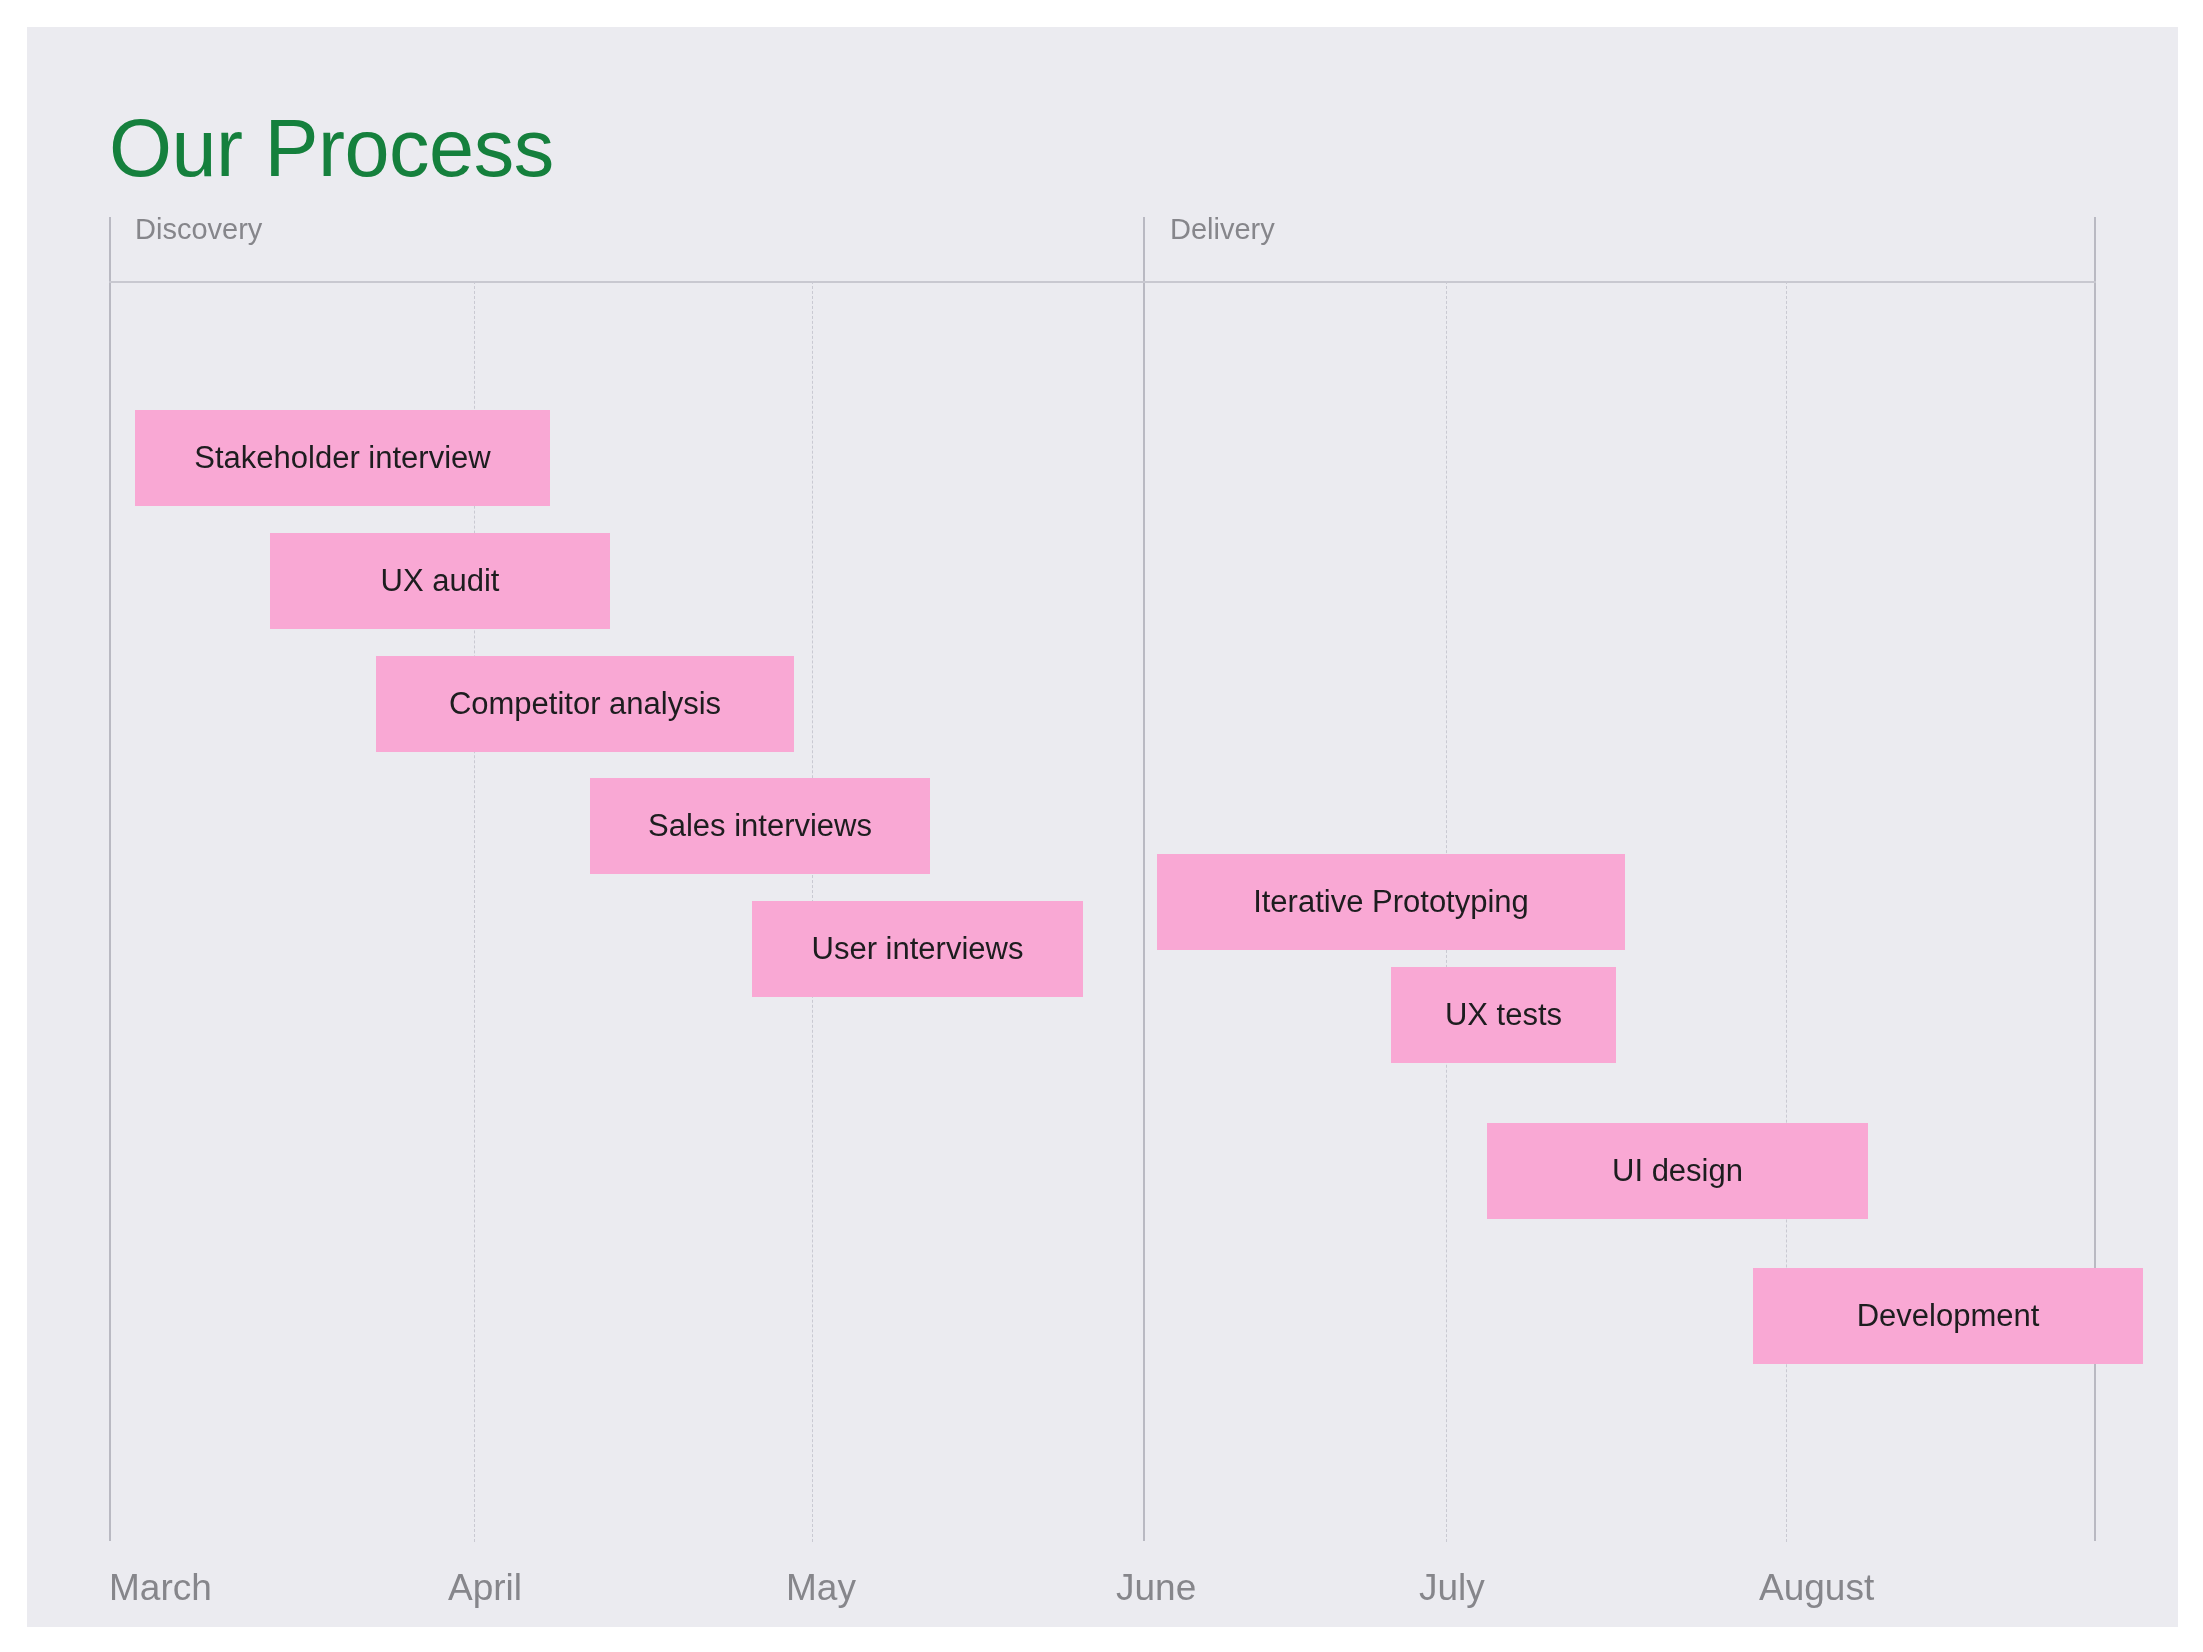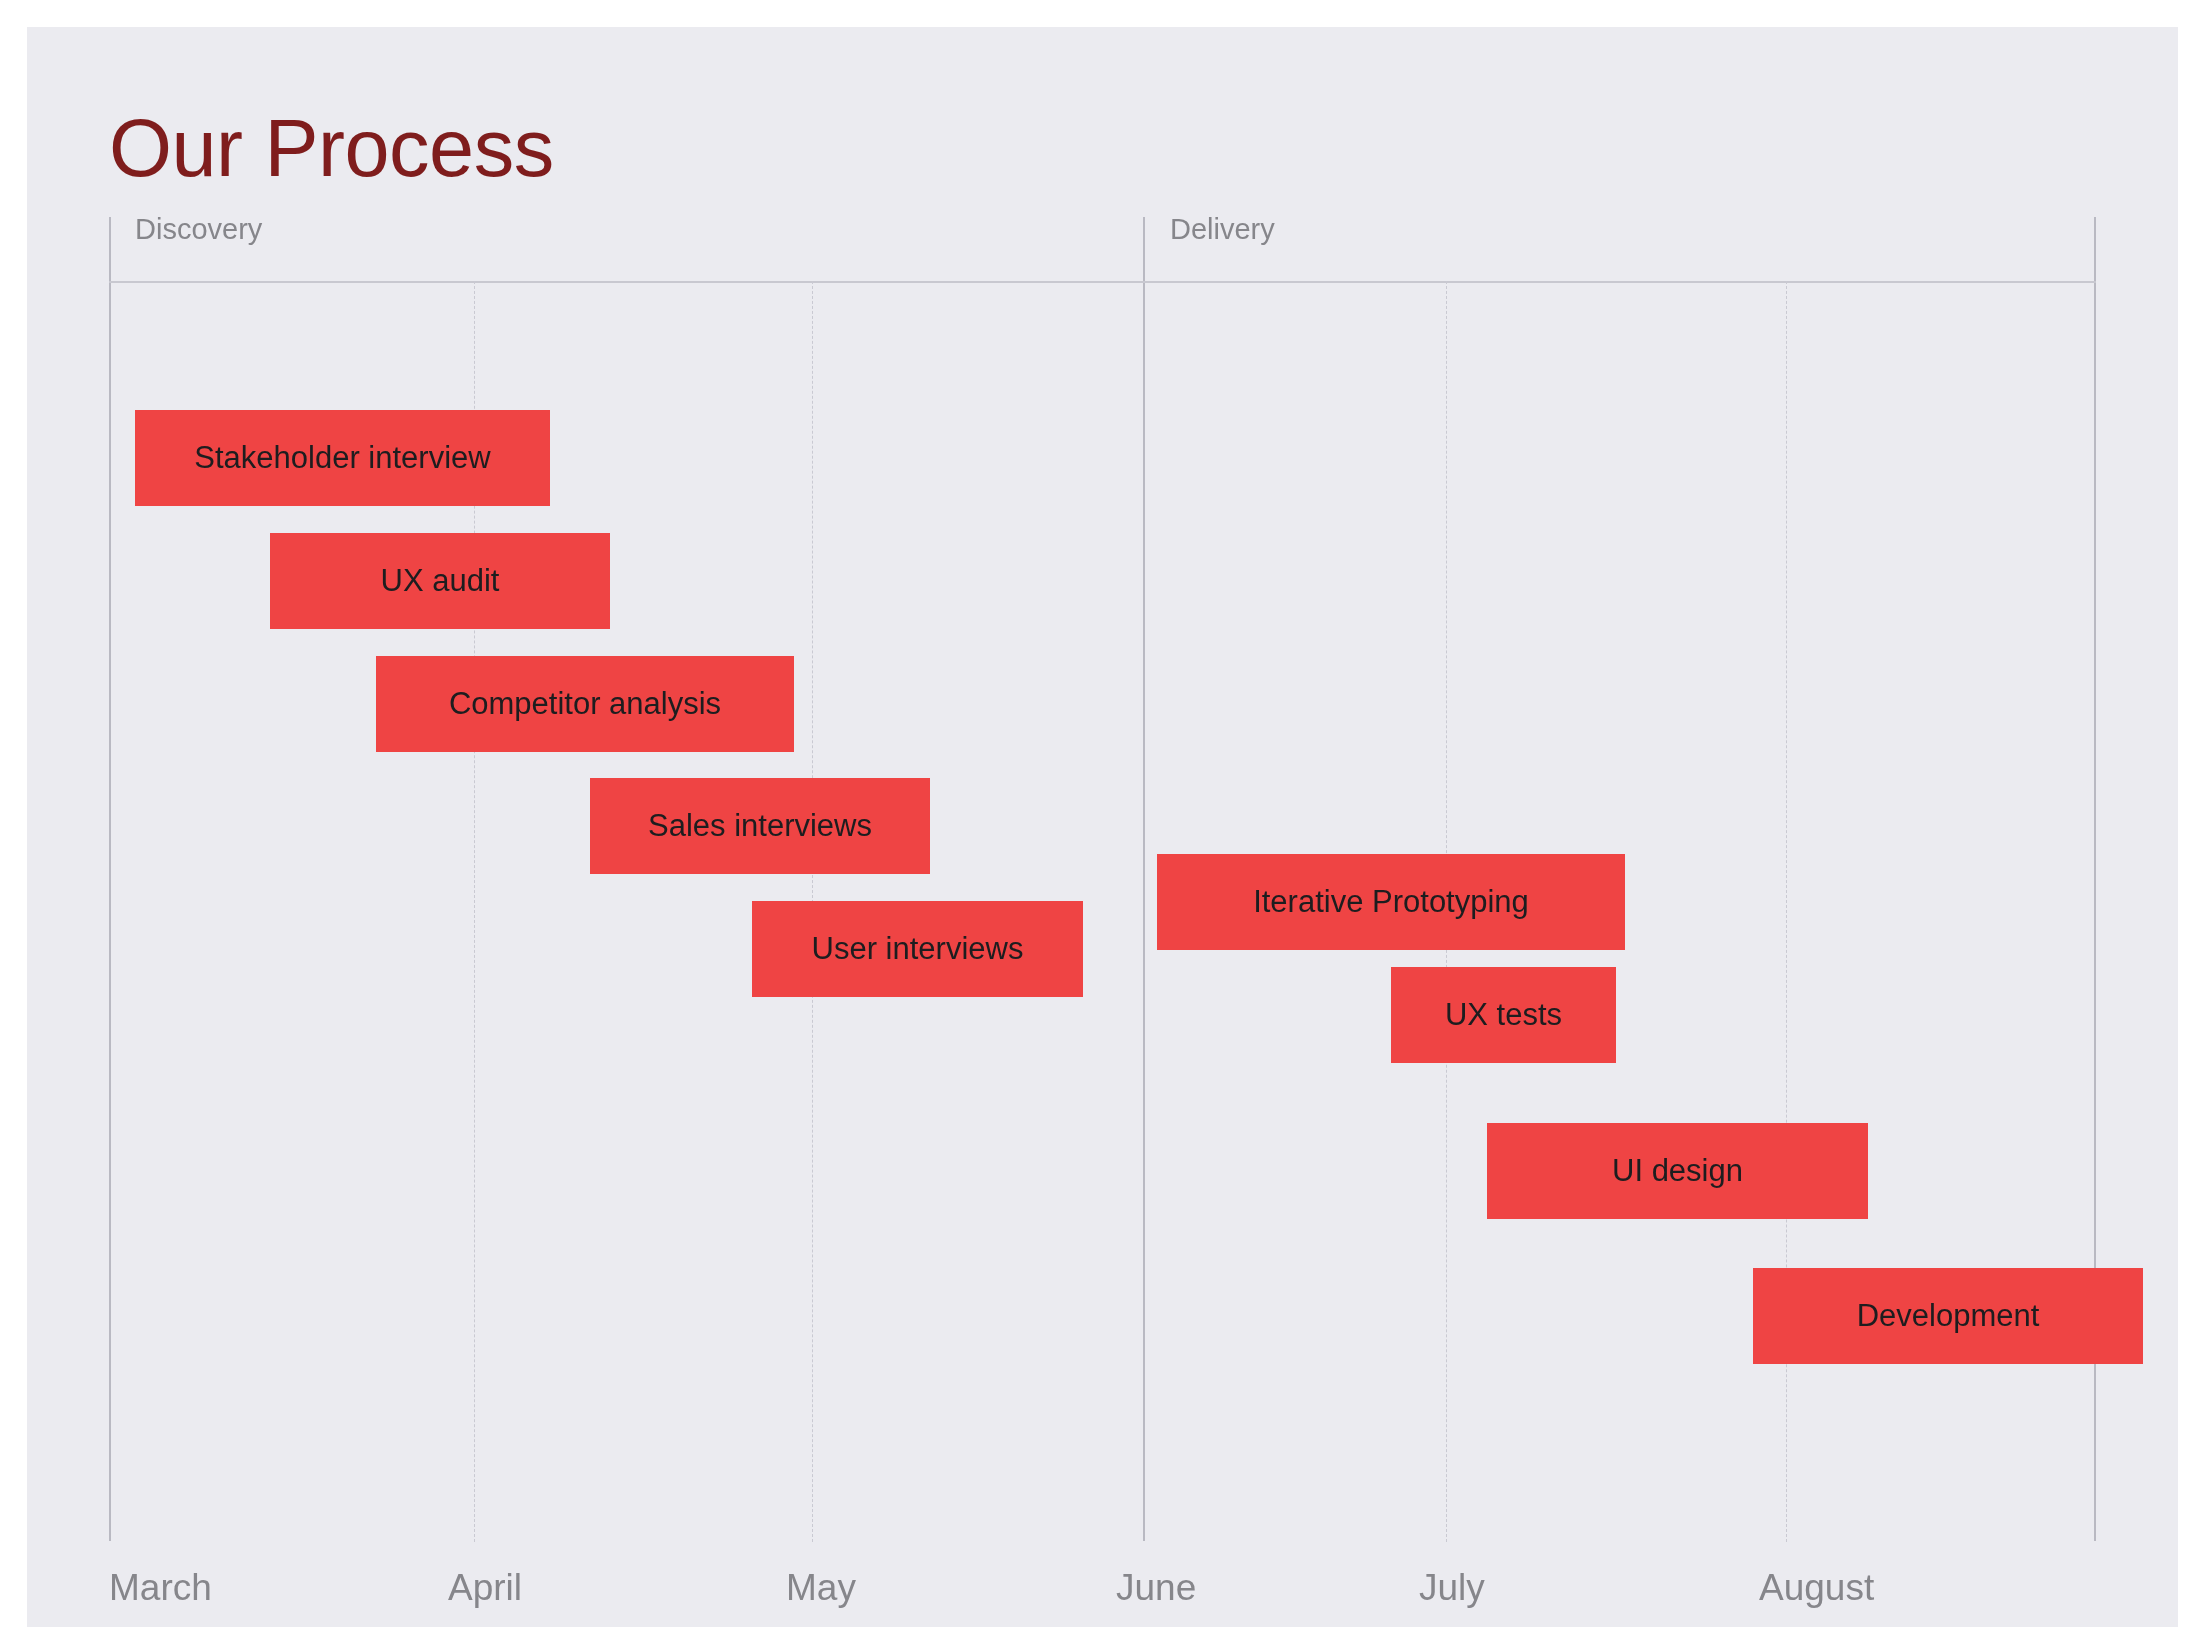--- a/index.html
+++ b/index.html
@@ -26,21 +26,21 @@
   }
 
   
   #page-title {
     position: absolute;
     left: 82px;
     top: 81px;
     font-size: 81px;
     line-height: 1.0;
     font-weight: 400;
-    color: #7f1d1d;
+    color: #15803d;
     letter-spacing: -0.5px;
     white-space: nowrap;
   }
 
   
   #gantt {
     position: absolute;
     left: 0;
     top: 0;
     width: 2151px;
@@ -90,21 +90,21 @@
     top: 1524px;
     font-size: 37px;
     color: #86868b;
     font-weight: 400;
     white-space: nowrap;
   }
 
   
   .task-bar {
     position: absolute;
-    background: #ef4444;
+    background: #f9a8d4;
     display: flex;
     align-items: center;
     justify-content: center;
     box-sizing: border-box;
   }
   .task-label {
     font-size: 31px;
     color: #1d1d1f;
     font-weight: 400;
     white-space: nowrap;

